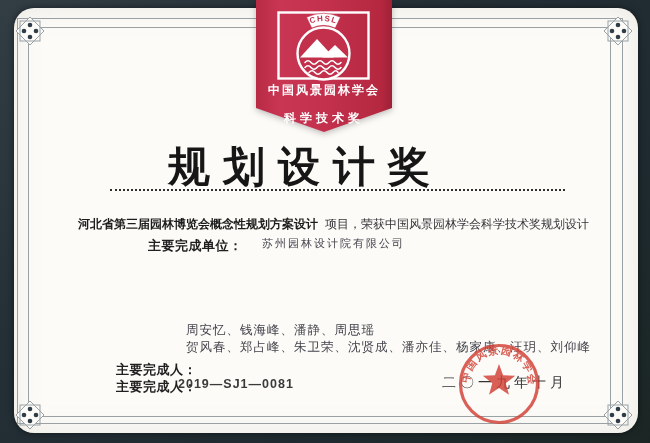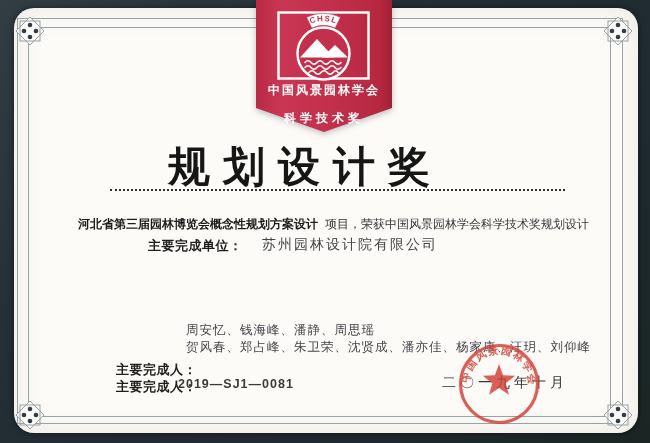--- a/index.html
+++ b/index.html
@@ -15,21 +15,21 @@
               font-size:42px;font-weight:700;color:#161616;letter-spacing:13px;text-indent:13px;}
   .dotted{position:absolute;left:110px;top:189px;width:455px;height:0;border-top:2px dotted #2e2e2e;}
   .para{position:absolute;left:78px;top:216px;width:520px;font-size:12px;line-height:16.5px;color:#2d2d2d;}
   .para .ln{white-space:nowrap;}
   .b{font-family:"Liberation Sans",sans-serif;font-weight:700;color:#1c1c1c;}
   .r{font-family:"Liberation Serif",serif;color:#343438;}
   .gap{display:inline-block;width:7px;}
   .lab{position:absolute;left:116px;font-family:"Liberation Sans",sans-serif;font-weight:700;
        font-size:13px;color:#1f1f1f;letter-spacing:.5px;}
   .hand{font-family:"Liberation Serif",serif;color:#43434b;}
-  .unit-val{position:absolute;left:262px;top:236px;font-size:14px;letter-spacing:2px;}
+  .unit-val{position:absolute;left:262px;top:236px;font-size:11px;letter-spacing:2px;}
   .names{position:absolute;left:186px;top:322px;width:410px;font-size:12.5px;line-height:16.5px;letter-spacing:1px;}
   .certno-val{position:absolute;left:178px;top:377px;font-family:"Liberation Sans",sans-serif;
               font-weight:600;font-size:12.5px;color:#3a3a3a;letter-spacing:1px;}
   .date{position:absolute;left:436px;top:374px;width:132px;text-align:right;
         font-size:14px;color:#333;letter-spacing:4px;}
 </style>
 </head>
 <body>
 
 <div class="stage">

